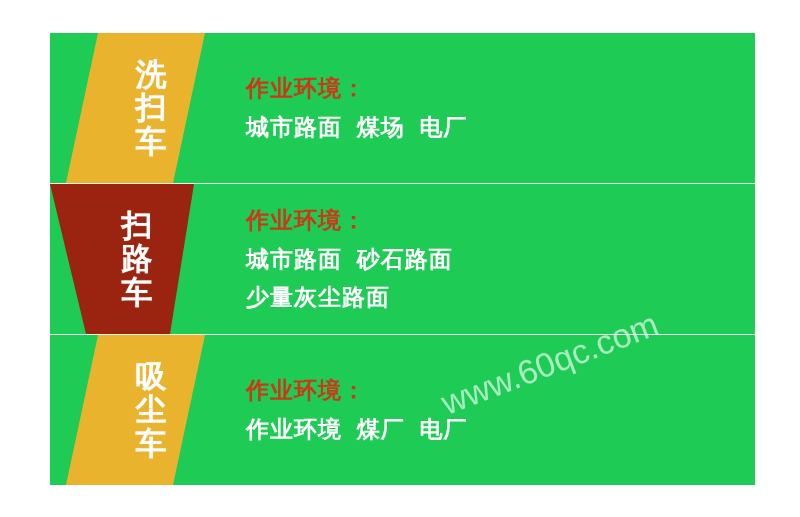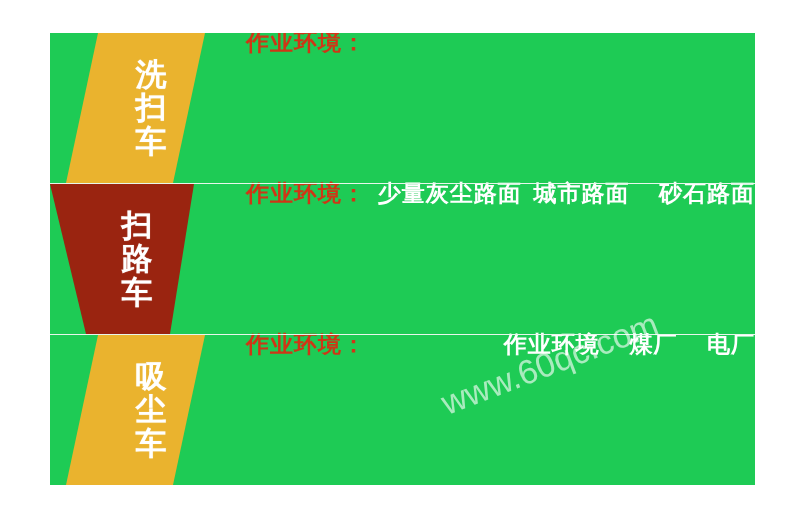--- a/index.html
+++ b/index.html
@@ -88,24 +88,23 @@
   #row-2 .label-text { padding-left: 24px; }
 
   
   .desc {
     position: absolute;
     left: 196px;
     top: 0;
     right: 0;
     height: 150px;
     display: flex;
-    flex-direction: row;
-    justify-content: space-between;
+    flex-direction: column;
+    justify-content: center;
     z-index: 3;
-    font-family: Liberation Mono, monospace;
   }
   .desc-heading {
     color: #cf3616;
     font-size: 23px;
     font-weight: bold;
     line-height: 1;
     margin-bottom: 16px;
     letter-spacing: 1px;
   }
   .desc-line {
@@ -147,40 +146,41 @@
         <polygon points="48,0 155,0 123,150 16,150" fill="#eab32e"></polygon>
       </svg>
       <div class="label-text">
         <span class="ch">洗</span>
         <span class="ch">扫</span>
         <span class="ch">车</span>
       </div>
     </div>
     <div class="desc">
       <div class="desc-heading">作业环境：</div>
+      <div class="desc-line">城市路面  煤场  电厂</div>
     </div>
   </div>
 
   <div class="row-divider" id="divider-0"></div>
 
   <div class="row" id="row-1">
     <div class="label-tab">
       <svg class="tab-shape" viewBox="0 0 155 150" preserveAspectRatio="none">
         <polygon points="0,0 144,0 120,150 36,150" fill="#9a2410"></polygon>
       </svg>
       <div class="label-text">
         <span class="ch">扫</span>
         <span class="ch">路</span>
         <span class="ch">车</span>
       </div>
     </div>
     <div class="desc">
       <div class="desc-heading">作业环境：</div>
+      <div class="desc-line">城市路面  砂石路面</div>
       <div class="desc-line">少量灰尘路面</div>
-      <div class="desc-line">城市路面  砂石路面</div>
     </div>
   </div>
 
   <div class="row-divider" id="divider-1"></div>
 
   <div class="row" id="row-2">
     <div class="label-tab">
       <svg class="tab-shape" viewBox="0 0 155 150" preserveAspectRatio="none">
         <polygon points="48,0 155,0 123,150 16,150" fill="#eab32e"></polygon>
       </svg>

